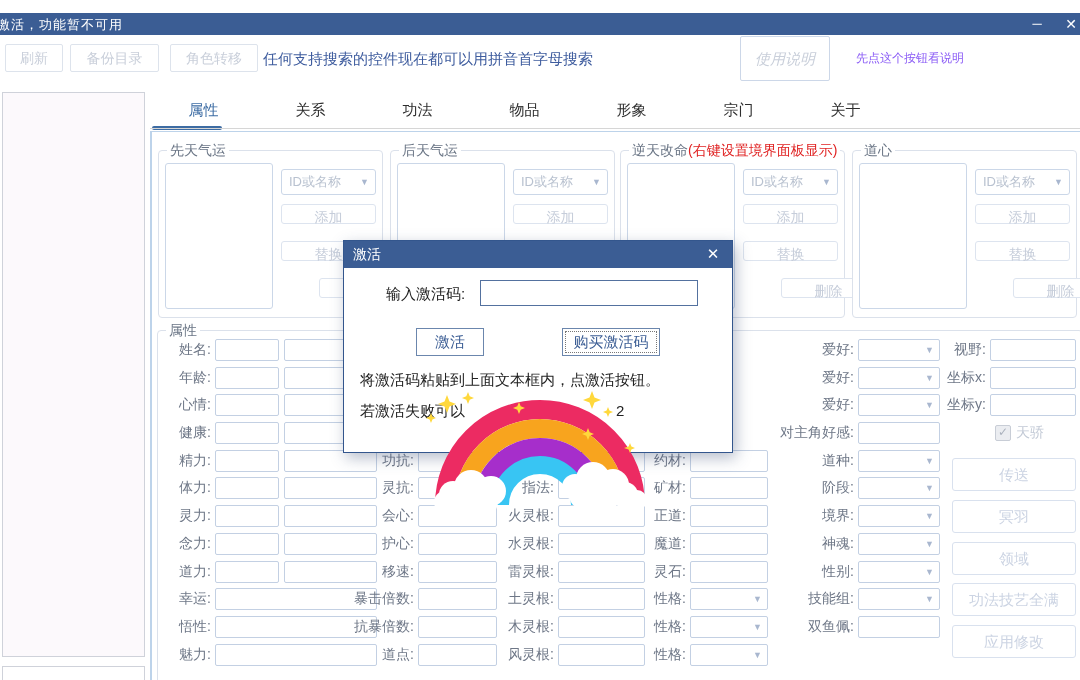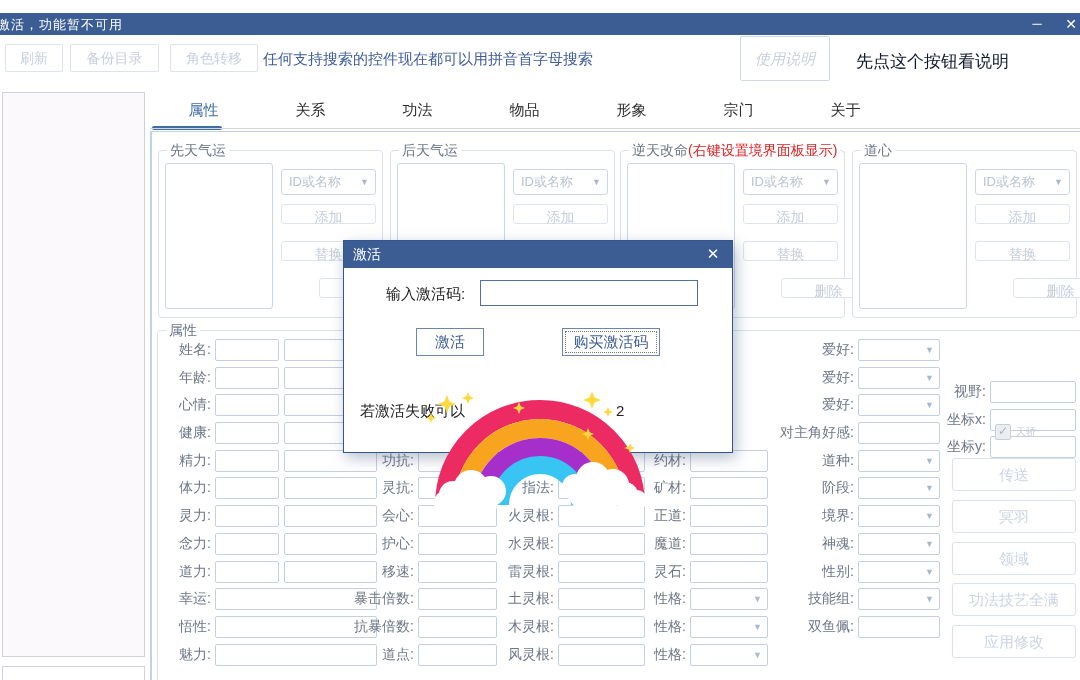--- a/index.html
+++ b/index.html
@@ -14,21 +14,21 @@
   .winbtn{position:absolute;top:0;width:26px;height:22px;color:#fff;font-size:13px;text-align:center;line-height:22px;}
   .win-min{left:1024px;}
   .win-close{left:1058px;font-size:14px;}
   
   .tbtn{position:absolute;background:#fff;border:1px solid #dde3ec;border-radius:2px;color:#c9cfda;font-size:14px;text-align:center;line-height:26px;height:28px;box-sizing:border-box;}
   .btn-refresh{left:5px;top:44px;width:58px;}
   .btn-backup{left:70px;top:44px;width:89px;}
   .btn-transfer{left:170px;top:44px;width:88px;}
   .tool-hint{position:absolute;left:263px;top:50px;font-size:15px;color:#3e5c9e;}
   .btn-manual{left:740px;top:36px;width:90px;height:45px;line-height:43px;font-size:15px;border-color:#ccd7e8;font-style:italic;}
-  .manual-hint{position:absolute;left:856px;top:50px;font-size:17px;color:#0f172a;}
+  .manual-hint{position:absolute;left:856px;top:50px;font-size:12px;color:#8b5cf6;}
   
   .left-list{position:absolute;left:2px;top:92px;width:143px;height:565px;background:#fcf9fc;border:1px solid #cfd2da;box-sizing:border-box;}
   .left-bottom{position:absolute;left:2px;top:666px;width:143px;height:20px;background:#fff;border:1px solid #cfd2da;box-sizing:border-box;}
   
   .tabs{position:absolute;left:150px;top:95px;height:33px;display:flex;}
   .tab{position:relative;width:107px;height:33px;text-align:center;line-height:30px;font-size:15px;color:#2e2e2e;}
   .tab.active{color:#3f6ea5;}
   .tab.active::after{content:"";position:absolute;left:2px;bottom:-2px;width:70px;height:4px;background:#3e6ca3;border-radius:2px;}
   .tabstrip-line{position:absolute;left:150px;top:128px;width:930px;height:1px;background:#d6d6d6;}
   .content-frame{position:absolute;left:150px;top:131px;width:929px;height:549px;border-left:2px solid #bdd3ea;border-top:1px solid #bdd3ea;}
@@ -59,26 +59,26 @@
   .col1 .in-b{width:93px;}
   .col1 .in-wide{width:162px;}
   .col2{left:352px;top:449.8px;width:145px;}
   .col2 .fin{width:79px;}
   .col3{left:468px;top:449.8px;width:177px;}
   .col3 .fin{width:87px;}
   .col4{left:600px;top:449.8px;width:168px;}
   .col4 .fin,.col4 .fsel{width:78px;}
   .col5{left:742px;top:339px;width:198px;}
   .col5 .fin,.col5 .fsel{width:82px;}
-  .col6{left:903px;top:339px;width:173px;margin-top:42px;}
+  .col6{left:903px;top:339px;width:173px;}
   .col6 .fin{width:86px;}
   
   .tianjiao{position:absolute;left:995px;top:424px;display:flex;align-items:center;}
   .cbx{width:14px;height:14px;background:#ebedf1;border:1px solid #c8cdd6;border-radius:2px;color:#aab1bd;font-size:12px;line-height:13px;text-align:center;margin-right:5px;}
-  .cbx-label{font-size:10px;color:#c3cad6;}
+  .cbx-label{font-size:14px;color:#c3cad6;}
   .cbtn{position:absolute;left:952px;width:124px;height:33px;border:1px solid #d9e1ee;border-radius:3px;background:#fff;box-sizing:border-box;text-align:center;line-height:31px;font-size:15px;color:#ccd4e3;}
   .cbtn:nth-of-type(1){top:458px;}
   .cbtn:nth-of-type(2){top:500px;}
   .cbtn:nth-of-type(3){top:542px;}
   .cbtn:nth-of-type(4){top:583px;}
   .cbtn:nth-of-type(5){top:625px;}
   
   .dialog{position:absolute;left:343px;top:240px;width:390px;height:213px;background:#fff;border:1px solid #33568d;box-sizing:border-box;box-shadow:3px 5px 14px rgba(50,70,110,.35);z-index:50;}
   .dlg-titlebar{position:absolute;left:0;top:0;right:0;height:27px;background:#3b5d94;color:#fff;}
   .dlg-title{position:absolute;left:9px;top:5px;font-size:14px;}
@@ -517,20 +517,21 @@
 
 <div class="dialog">
   <div class="dlg-titlebar">
     <span class="dlg-title">激活</span>
     <span class="dlg-close">✕</span>
   </div>
   <span class="dlg-label">输入激活码:</span>
   <input class="dlg-input" type="text" value="" style="">
   <div class="dlg-btn dlg-activate">激活</div>
   <div class="dlg-btn dlg-buy">购买激活码</div>
+  <span class="dlg-note1">将激活码粘贴到上面文本框内，点激活按钮。</span>
   <span class="dlg-note2">若激活失败可以</span>
   <span class="dlg-note2-frag">2</span>
 </div>
 
 
 <svg class="rainbow" viewBox="0 0 240 126" width="240" height="126">
   <path d="M19.5 114 A95.5 95.5 0 0 1 210.5 114" fill="none" stroke="#ec2b62" stroke-width="19"></path>
   <path d="M38.5 114 A76.5 76.5 0 0 1 191.5 114" fill="none" stroke="#f8a41e" stroke-width="19"></path>
   <path d="M57.5 114 A57.5 57.5 0 0 1 172.5 114" fill="none" stroke="#a62ecb" stroke-width="19"></path>
   <path d="M75 114 A40 40 0 0 1 155 114" fill="none" stroke="#38c5f3" stroke-width="18"></path>

